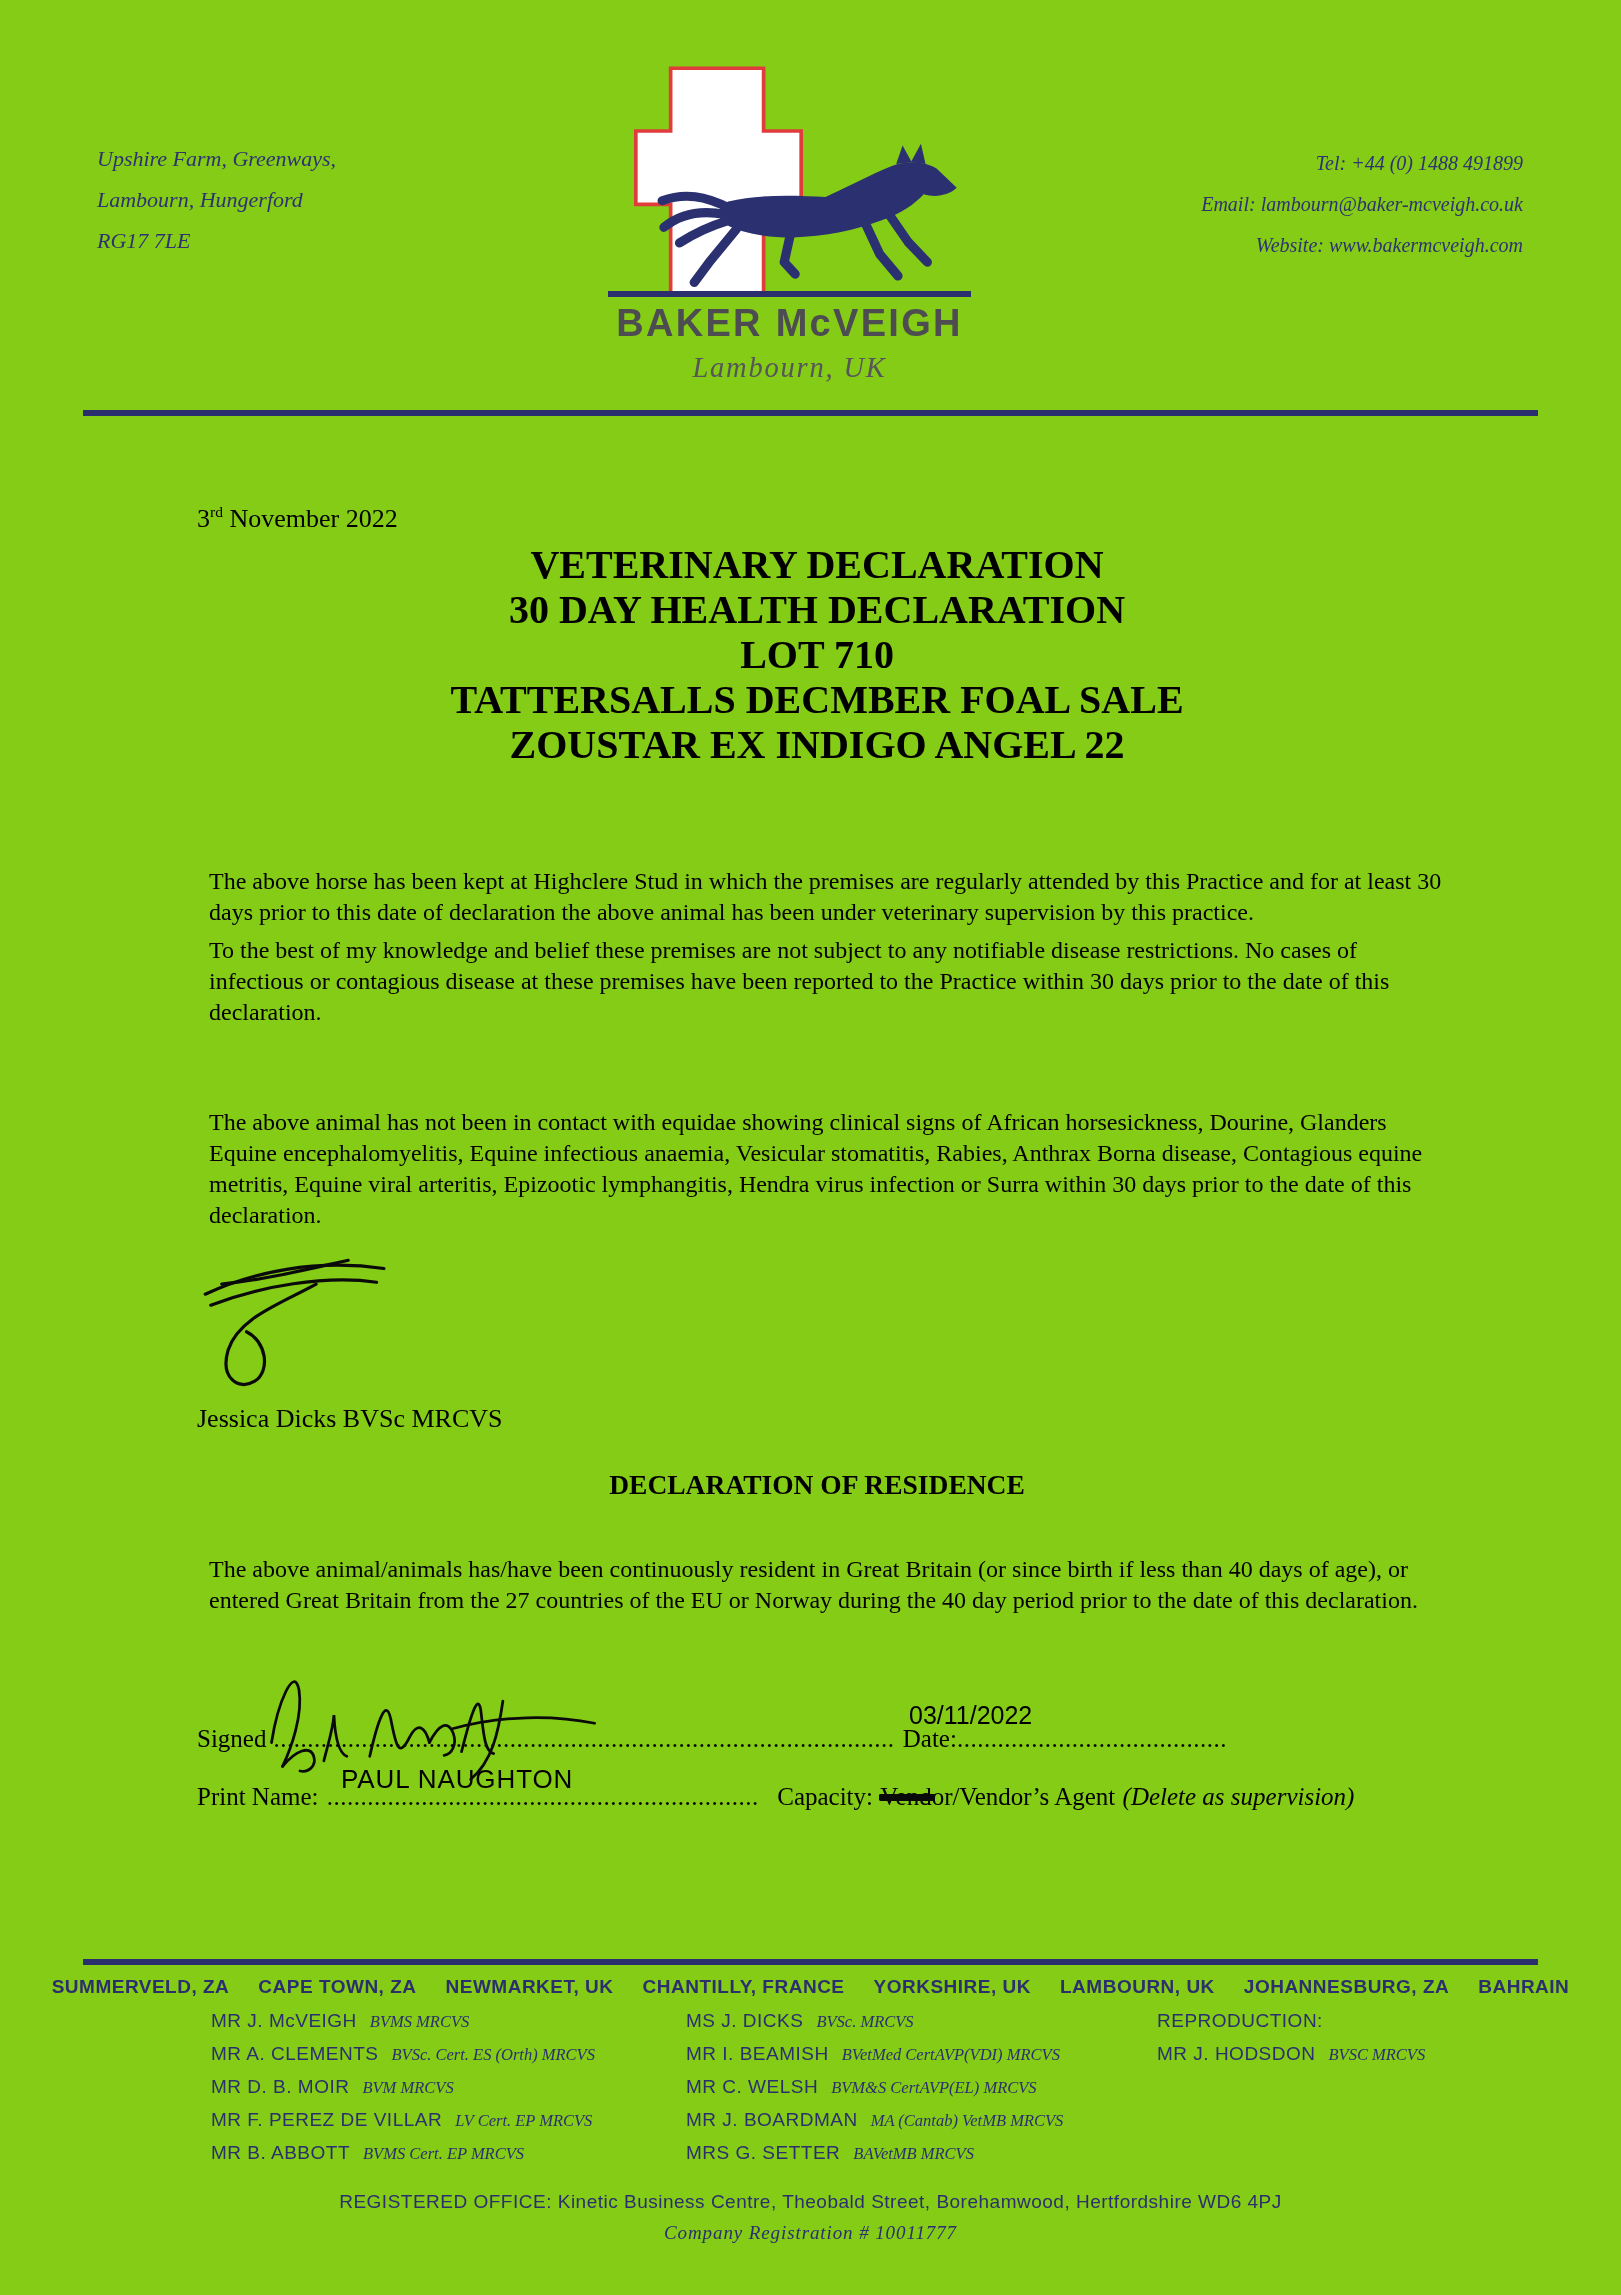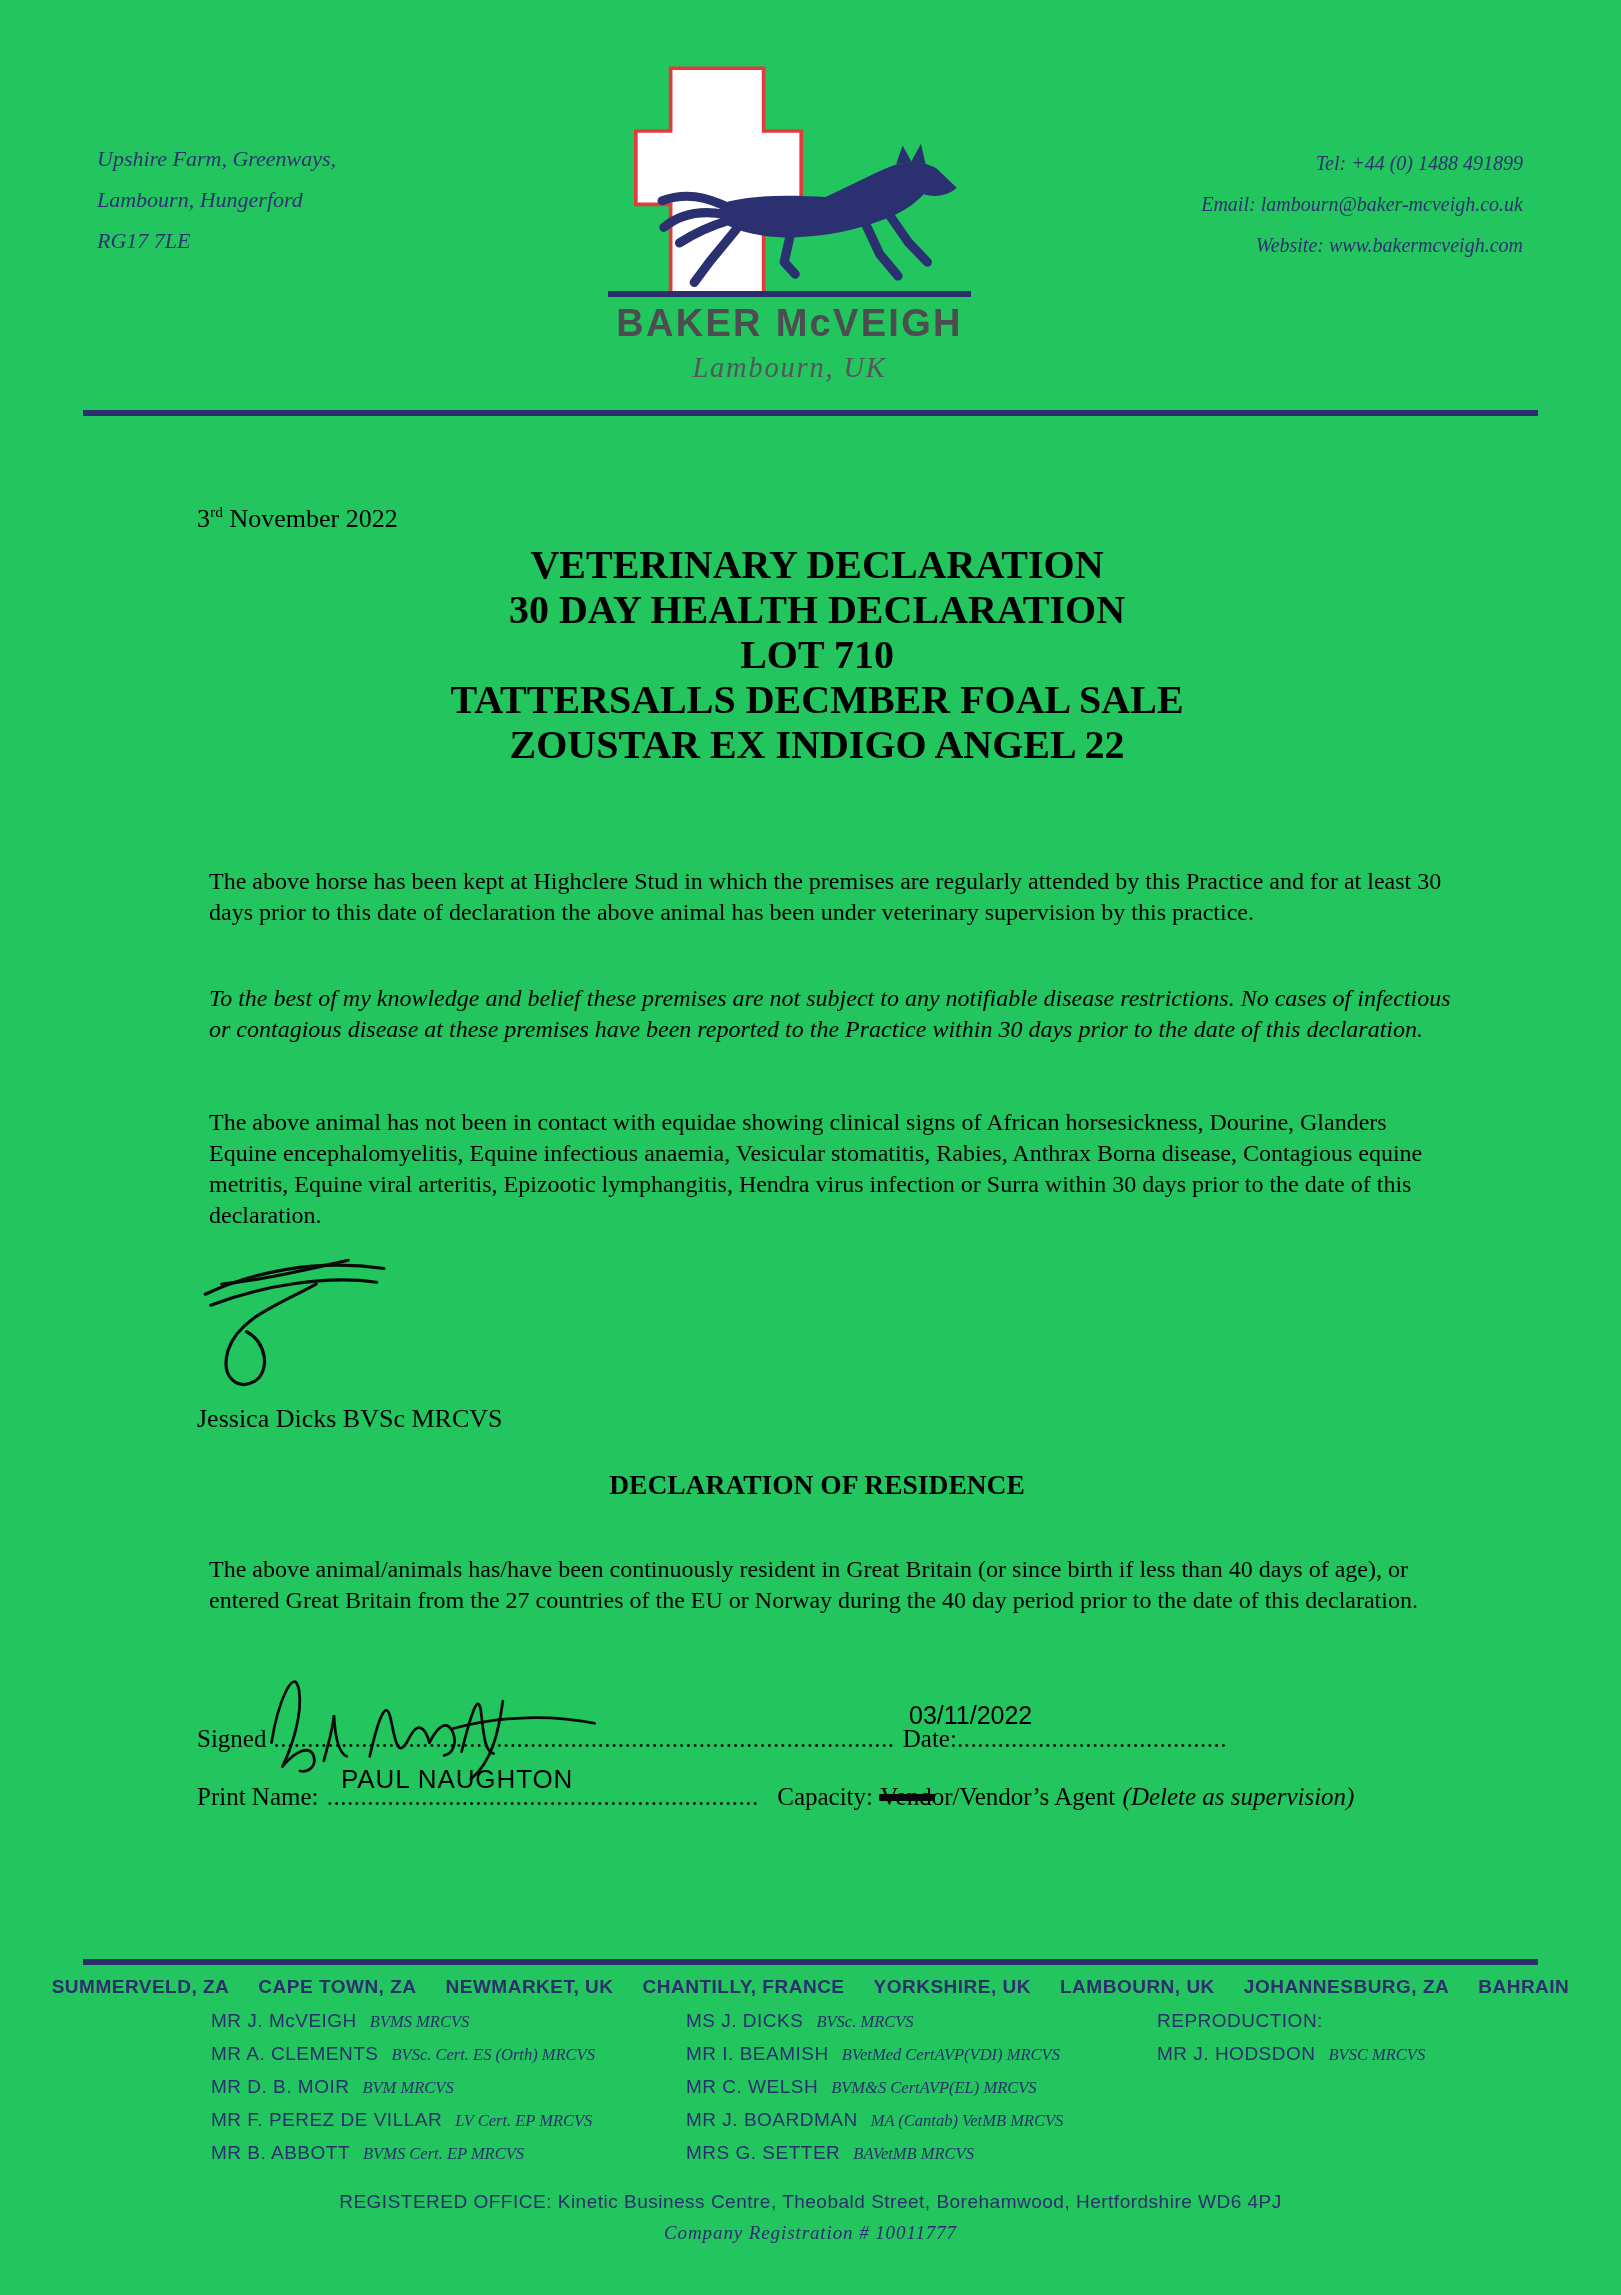--- a/index.html
+++ b/index.html
@@ -1,16 +1,16 @@
 <!DOCTYPE html>
 <html style="font-size:7.3px"><head>
 <meta charset="utf-8">
 <style>
   html,body{margin:0;padding:0;background:#ffffff;}
-  .page{position:relative;width:1622px;height:2295px;background:#22c55e;overflow:hidden;
+  .page{position:relative;width:1622px;height:2295px;background:#84cc16;overflow:hidden;
         font-family:"Liberation Serif", serif;color:#000;}
 
   
   .address{position:absolute;left:97px;top:138px;font-style:italic;color:#2e3270;
            font-size:22px;line-height:41px;}
   .contact{position:absolute;top:143px;right:99px;text-align:right;font-style:italic;
            color:#2e3270;font-size:20px;line-height:41px;}
   .logo{position:absolute;left:606px;top:64px;width:367px;height:312px;}
   .logo .cross{position:absolute;left:28px;top:1.8px;}
   .logo .horse{position:absolute;left:44px;top:55px;}
@@ -21,21 +21,21 @@
   .logo-loc{position:absolute;top:288px;left:0;width:100%;text-align:center;font-style:italic;
             font-size:28.5px;color:#55555a;letter-spacing:1.8px;white-space:nowrap;}
   .header-rule{position:absolute;left:83px;top:410px;width:1455px;height:5.5px;background:#2b2f6e;}
 
   
   .date-line{position:absolute;left:197px;top:503px;font-size:26px;}
   .date-line sup{font-size:60%;}
   .title-block{position:absolute;left:197px;top:542px;width:1240px;text-align:center;
                font-weight:bold;font-size:40px;line-height:45px;}
   .body-par{position:absolute;left:197px;width:1244px;font-size:24px;line-height:31px;margin:12px;}
-  .p1{top:854px;} .p2{top:971px;font-style:italic;} .p3{top:1095px;} .res{top:1542px;}
+  .p1{top:854px;} .p2{top:923px;} .p3{top:1095px;} .res{top:1542px;}
   .sig-jessica{position:absolute;left:197px;top:1240px;}
   .vet-name{position:absolute;left:197px;top:1404px;font-size:26px;}
   .res-title{position:absolute;left:197px;top:1469px;width:1240px;text-align:center;
              font-weight:bold;font-size:27.5px;}
   .sig-paul{position:absolute;left:255px;top:1646px;z-index:3;}
   .signed-line{position:absolute;left:197px;top:1725px;font-size:25px;white-space:nowrap;z-index:1;}
   .signed-line .lbl{margin-right:7px;}
   .signed-line .lbl2{margin-left:8.3px;}
   .dots{letter-spacing:0.5px;}
   .typed{font-family:"Liberation Sans", sans-serif;z-index:2;}

